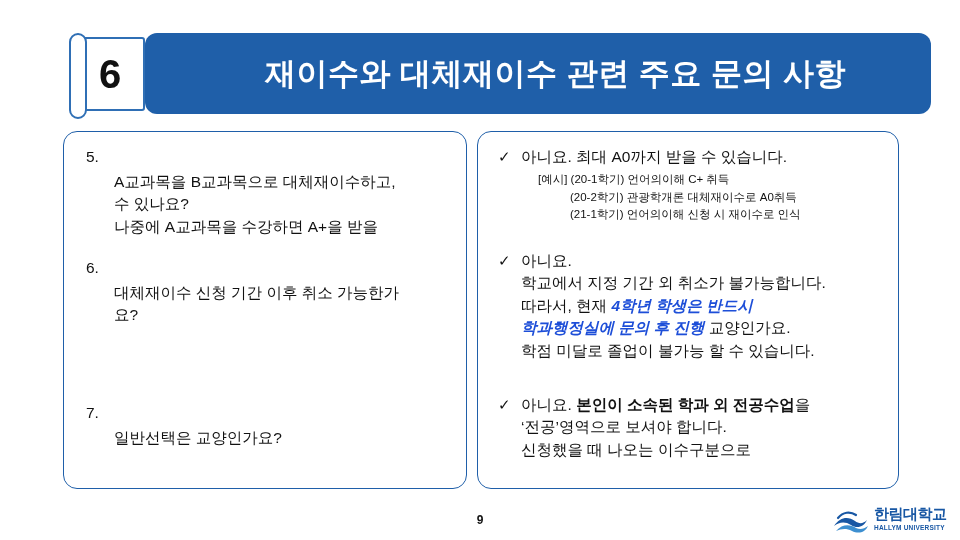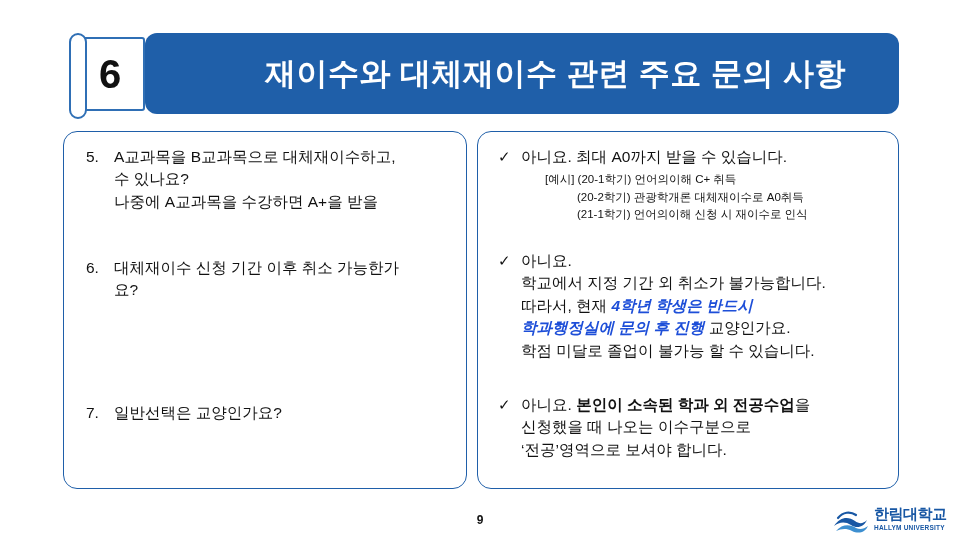--- a/index.html
+++ b/index.html
@@ -31,20 +31,21 @@
     height: 81px;
   }
   .header-bar {
     position: absolute;
     left: 82px;
     top: 0;
     width: 754px;
     height: 81px;
     background: #1f5fa9;
     border-radius: 12px 12px 12px 12px;
+    padding-left: 32px;
   }
   .header-title {
     position: absolute;
     left: 120px;
     top: 50%;
     transform: translateY(-50%);
     color: #ffffff;
     font-size: 31px;
     font-weight: bold;
     letter-spacing: 0.5px;
@@ -112,20 +113,21 @@
     color: #111111;
     line-height: 1.45;
   }
   .qnum {
     width: 28px;
     flex: 0 0 28px;
     text-align: left;
   }
   .qtext {
     flex: 1 1 auto;
+    margin-top: 25px;
   }
   .q1 { left: 22px; top: 14px; width: 360px; }
   .q2 { left: 22px; top: 125px; width: 360px; }
   .q3 { left: 22px; top: 270px; width: 360px; }
 
   
   .ans {
     position: absolute;
     font-size: 15.5px;
     color: #111111;
@@ -143,21 +145,21 @@
     margin-left: 23px;
   }
   .a1 { left: 20px; top: 14px; width: 386px; }
   .a2 { left: 20px; top: 118px; width: 386px; }
   .a3 { left: 20px; top: 262px; width: 386px; }
 
   .example {
     font-size: 11.5px;
     line-height: 1.5;
     margin-top: 3px;
-    margin-left: 24px;
+    margin-left: 17px;
     color: #111111;
     white-space: pre;
   }
   .red-bold {
     color: #1d4ed8;
     font-weight: bold;
     font-style: italic;
   }
   .bold {
     font-weight: bold;
@@ -272,22 +274,22 @@
         <div class="nowrap"><span>따라서, 현재 </span><span class="red-bold">4학년 학생은 반드시</span></div>
         <div class="nowrap"><span class="red-bold">학과행정실에 문의 후 진행</span><span> 교양인가요.</span></div>
         <div>학점 미달로 졸업이 불가능 할 수 있습니다.</div>
       </div>
     </div>
 
     <div class="ans a3">
       <span class="check">✓</span>
       <div class="body">
         <div class="nowrap"><span>아니요. </span><span class="bold">본인이 소속된 학과 외</span><span> </span><span class="bold">전공수업</span><span>을</span></div>
+        <div>‘전공’영역으로 보셔야 합니다.</div>
         <div>신청했을 때 나오는 이수구분으로</div>
-        <div>‘전공’영역으로 보셔야 합니다.</div>
       </div>
     </div>
 
   </div>
 
   <div class="page-num">9</div>
 
   <div class="logo">
     <svg class="logo-mark" viewBox="0 0 38 28">
       <path d="M2 19 C8 10, 16 9, 23 14 C27 17, 31 17, 35 13 C32 20, 25 22, 19 18 C13 14, 7 15, 2 19 Z" fill="#1857a4"></path>

